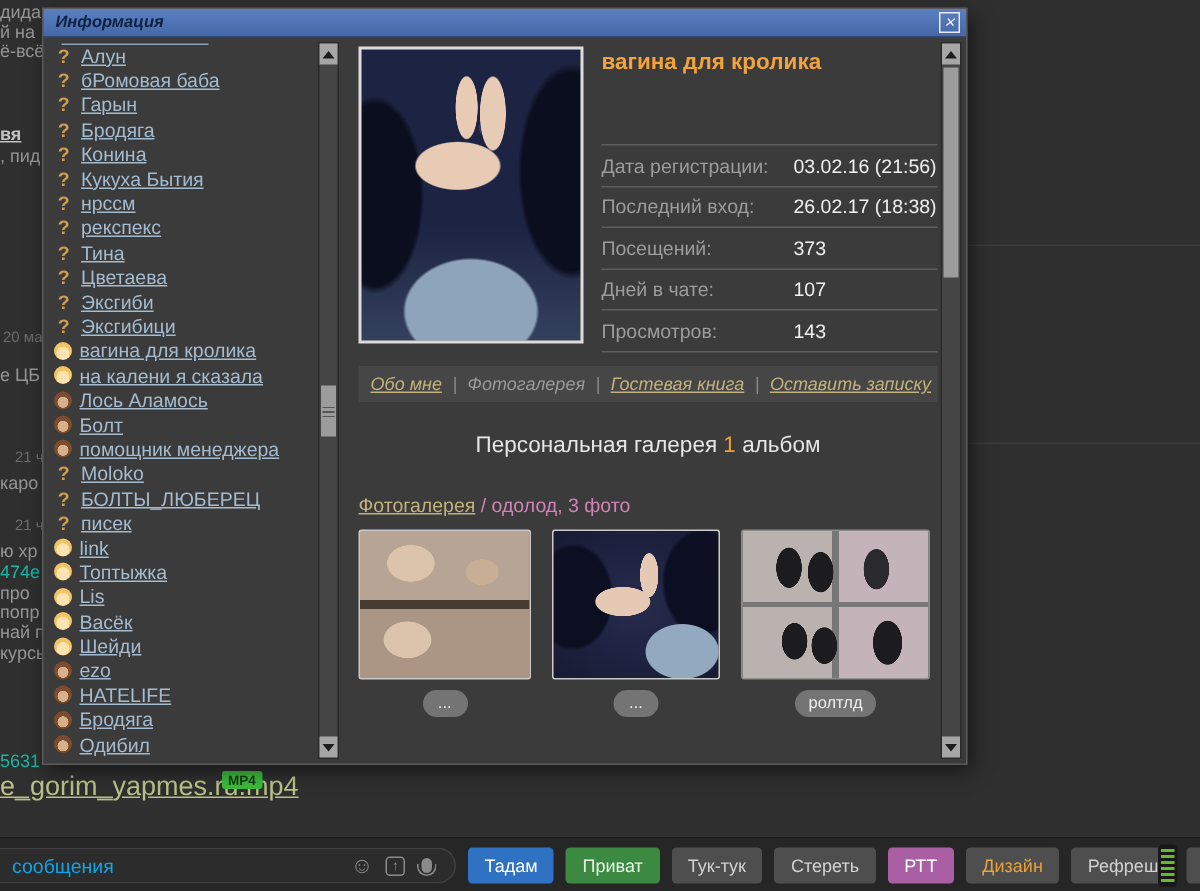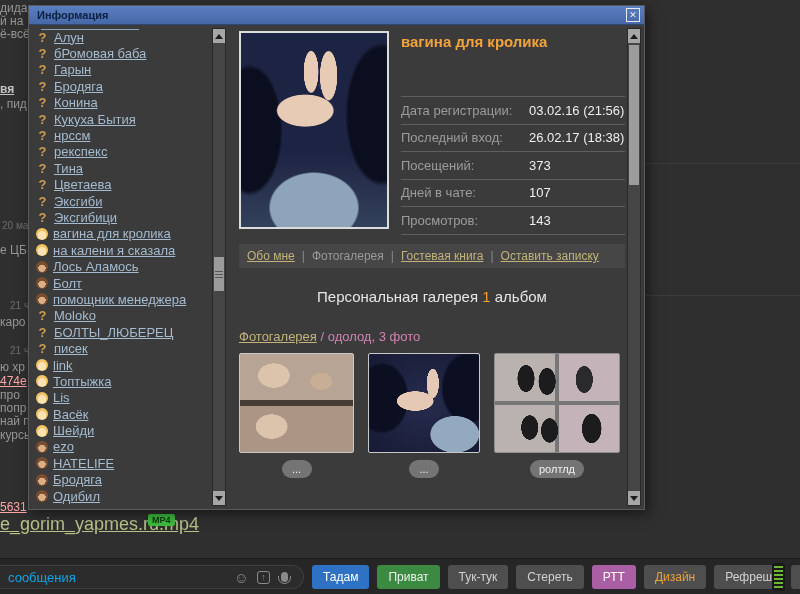--- a/index.html
+++ b/index.html
@@ -4,34 +4,34 @@
 <style>
   html,body{margin:0;padding:0;background:#232323;}
   *{box-sizing:border-box;font-family:"Liberation Sans",sans-serif;}
   .screen{position:relative;width:800px;height:594px;background:#2f2f2f;overflow:hidden;}
 
   
   .bg-frag{position:absolute;font-size:12px;color:#969696;white-space:nowrap;}
   .bg-frag.txt{color:#969696;}
   .bg-frag.time{color:#6d6d6d;font-size:10px;}
   .bg-frag.user{color:#c4c4c4;font-weight:bold;text-decoration:underline;}
-  .bg-frag.link{color:#fca5a5;text-decoration:underline;}
+  .bg-frag.link{color:#14b8a6;}
   .bg-frag.mp4link{color:#b9c188;text-decoration:underline;font-size:18px;}
   .bg-frag.mp4badge{background:#3cba3c;color:#0d3d0d;font-weight:bold;font-size:9px;
      padding:1px 4px;border-radius:2px;text-decoration:none;}
   .bg-divider{position:absolute;left:645px;width:155px;height:1px;background:#3c3c3c;}
   .bg-divider.d1{top:163px;}
   .bg-divider.d2{top:295px;}
 
   
   .dialog{position:absolute;left:28px;top:5px;width:617px;height:505px;
      background:#3b3b3b;border:1px solid #5a5a5a;box-shadow:3px 4px 12px rgba(0,0,0,.5);}
   .titlebar{position:absolute;left:0;top:0;right:0;height:19px;
      background:linear-gradient(180deg,#5a7fc0,#4668a9);border-bottom:1px solid #2e4876;
-     display:flex;align-items:center;padding:0 4px 0 8px;}
+     display:flex;align-items:center;padding:0 4px 0 8px;font-style:italic;}
   .titlebar .title{font-size:11px;font-weight:bold;color:#0e2142;flex:1;}
   .close-btn{width:14px;height:14px;border:1px solid #e9e9e9;display:flex;align-items:center;
      justify-content:center;color:#f0f0f0;font-size:9px;line-height:1;cursor:default;}
 
   
   .list-pane{position:absolute;left:0;top:20px;width:183px;bottom:0;overflow:hidden;
      padding:3px 0 0 7px;}
   .cut-underline{position:absolute;left:12px;top:3px;width:98px;height:1px;background:#8ba2b8;}
   .uitem{display:flex;align-items:center;height:16.4px;}
   .uicon{flex:none;width:13px;margin-right:5px;text-align:center;}
@@ -72,21 +72,21 @@
        radial-gradient(ellipse 70px 55px at 50% 90%,#8ea4ba 0 62%,transparent 65%),
        radial-gradient(ellipse 55px 110px at 6% 50%,#0b0e1e 0 55%,transparent 60%),
        radial-gradient(ellipse 60px 120px at 96% 42%,#0b0e1e 0 55%,transparent 60%),
        linear-gradient(180deg,#1d2342 0 60%,#33415c);}
   .pname{position:absolute;left:175px;top:8px;font-size:15px;font-weight:bold;color:#f2a33c;}
   .stats{position:absolute;left:175px;top:71px;width:224px;border-top:1px solid #5f5f5f;}
   .srow{display:flex;align-items:center;height:27.5px;border-bottom:1px solid #5f5f5f;}
   .slabel{width:128px;font-size:13px;color:#9c9c9c;}
   .sval{font-size:13px;color:#efefef;}
   .tabbar{position:absolute;left:13px;top:219px;width:386px;height:24px;background:#464646;
-     display:flex;align-items:center;padding:0 8px;font-size:12px;white-space:nowrap;}
+     display:flex;align-items:center;padding:0 8px;font-size:12px;white-space:nowrap;font-style:italic;}
   .tab{color:#c3b27b;text-decoration:underline;cursor:default;}
   .tab.active{color:#9a9a9a;text-decoration:none;}
   .tab-sep{color:#8a8a8a;margin:0 7px;}
   .gal-head{position:absolute;left:13px;top:263px;width:386px;text-align:center;
      font-size:15px;color:#e6e6e6;}
   .gal-head .cnt{color:#f0a030;}
   .crumb{position:absolute;left:13px;top:304px;font-size:13px;}
   .crumb-link{color:#c3b27b;text-decoration:underline;}
   .crumb-sep{color:#d183b5;}
   .crumb-rest{color:#d183b5;}

